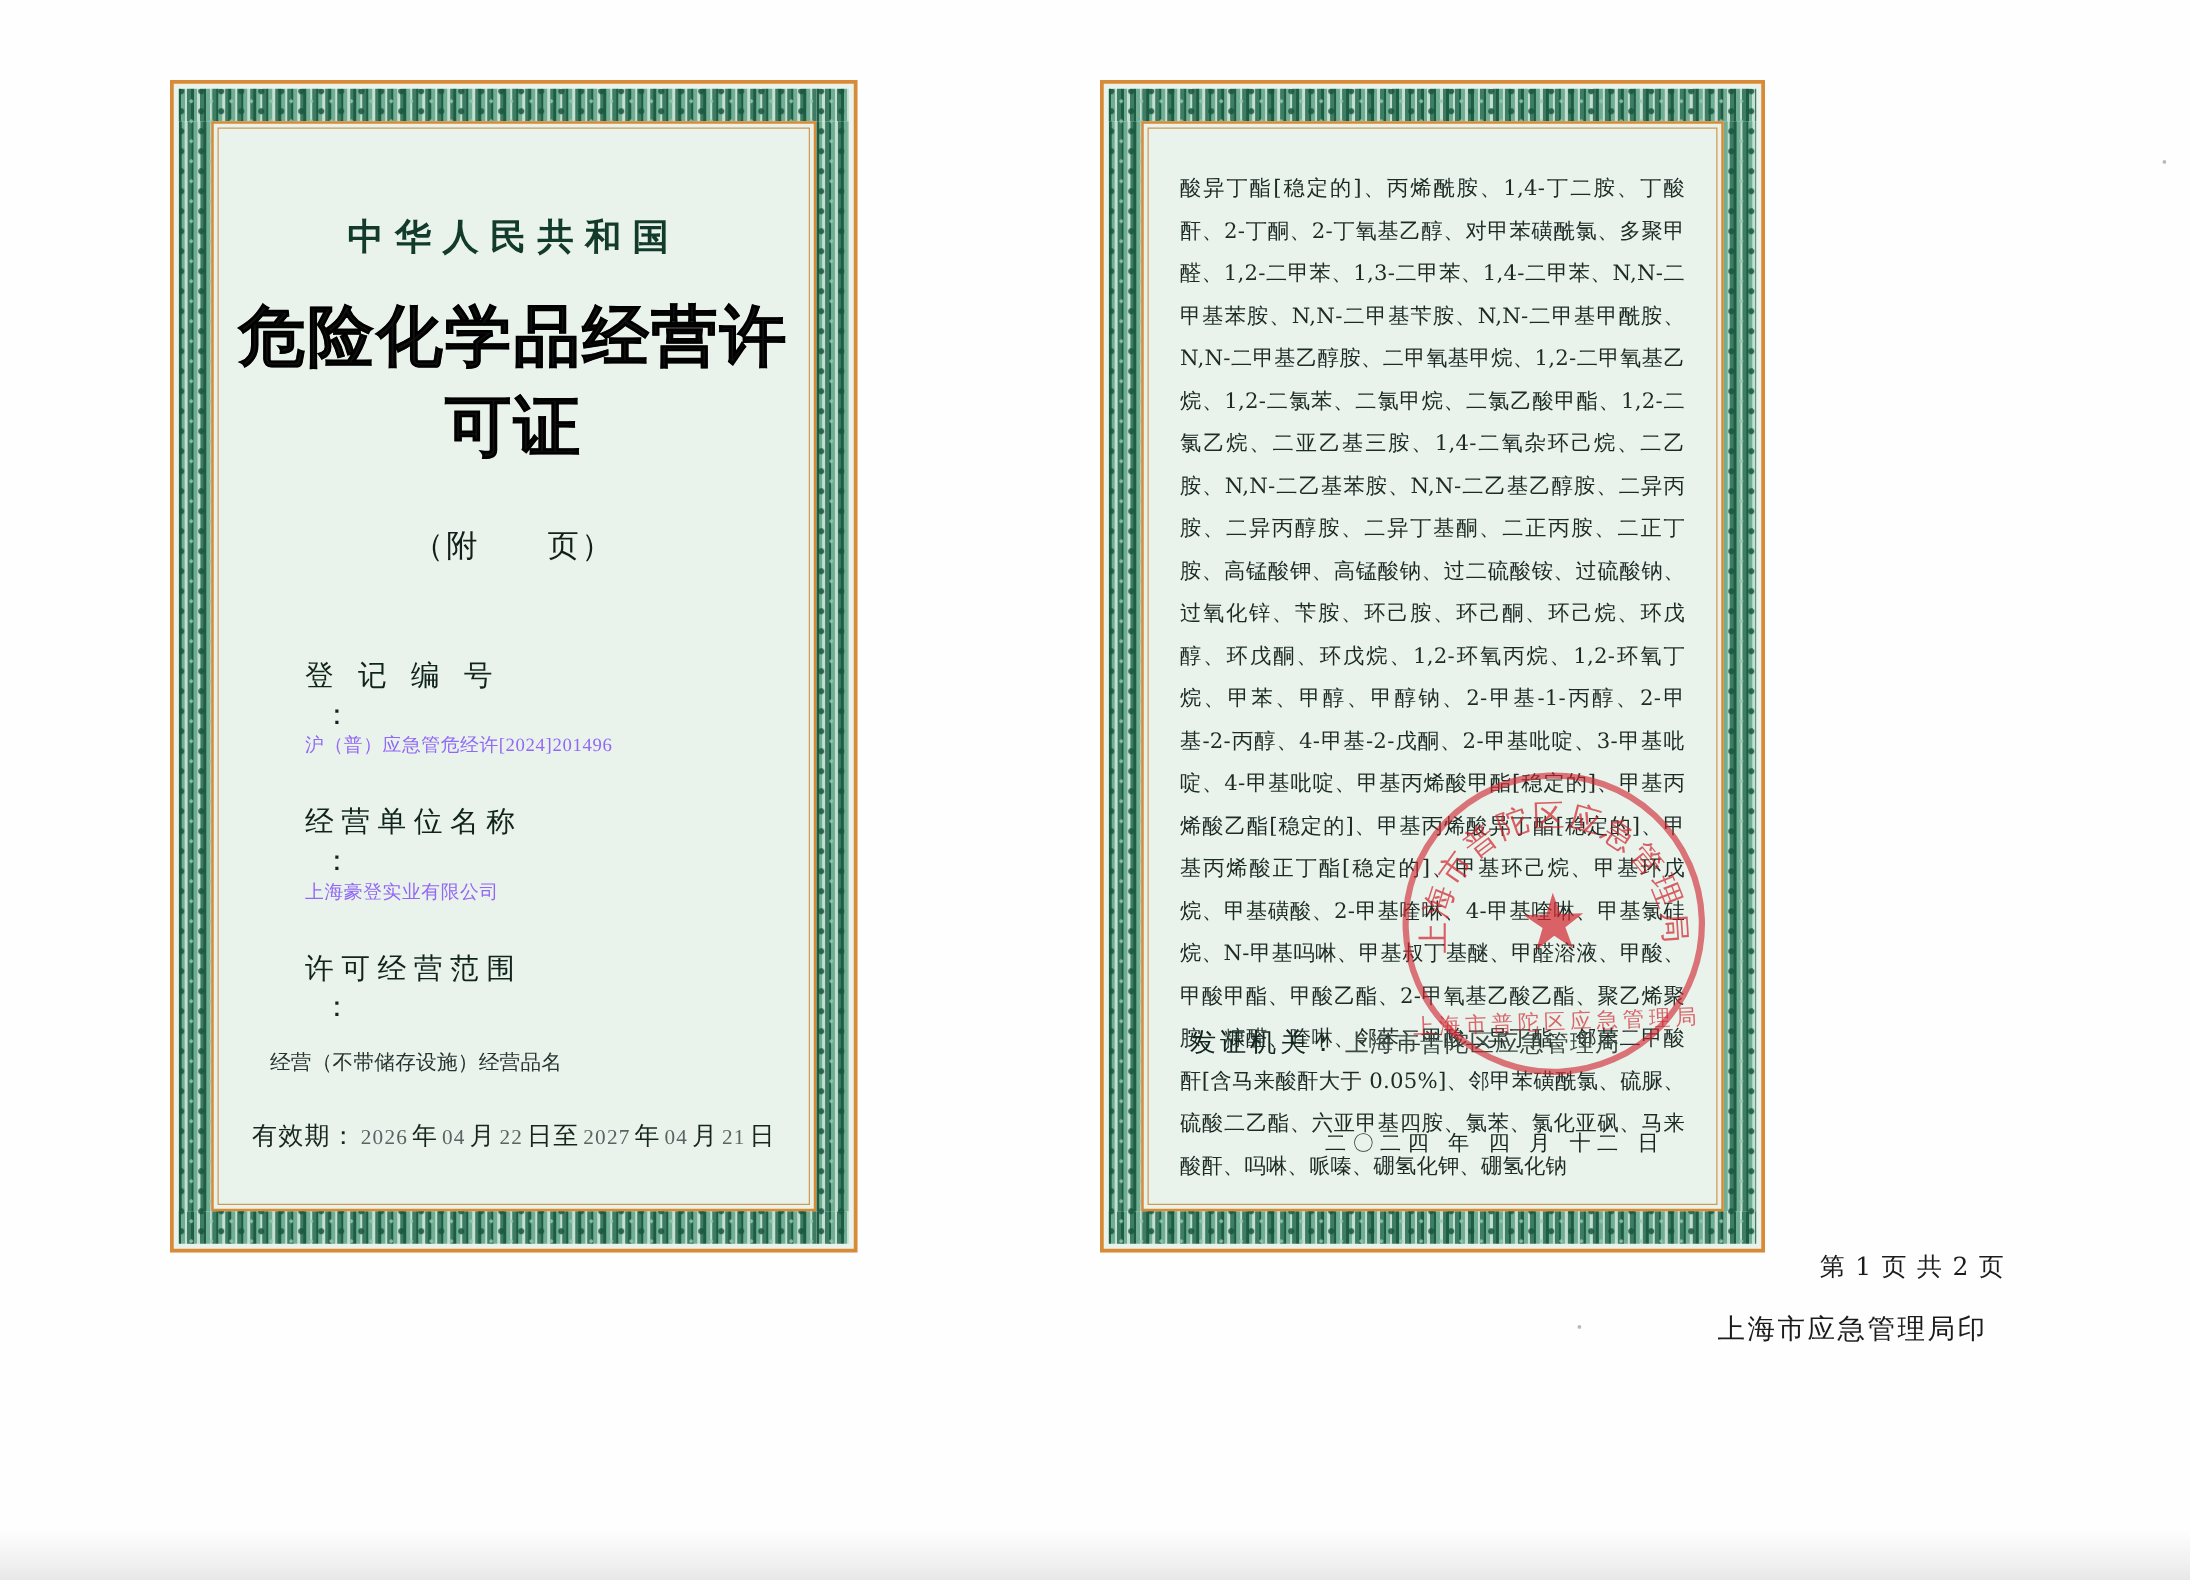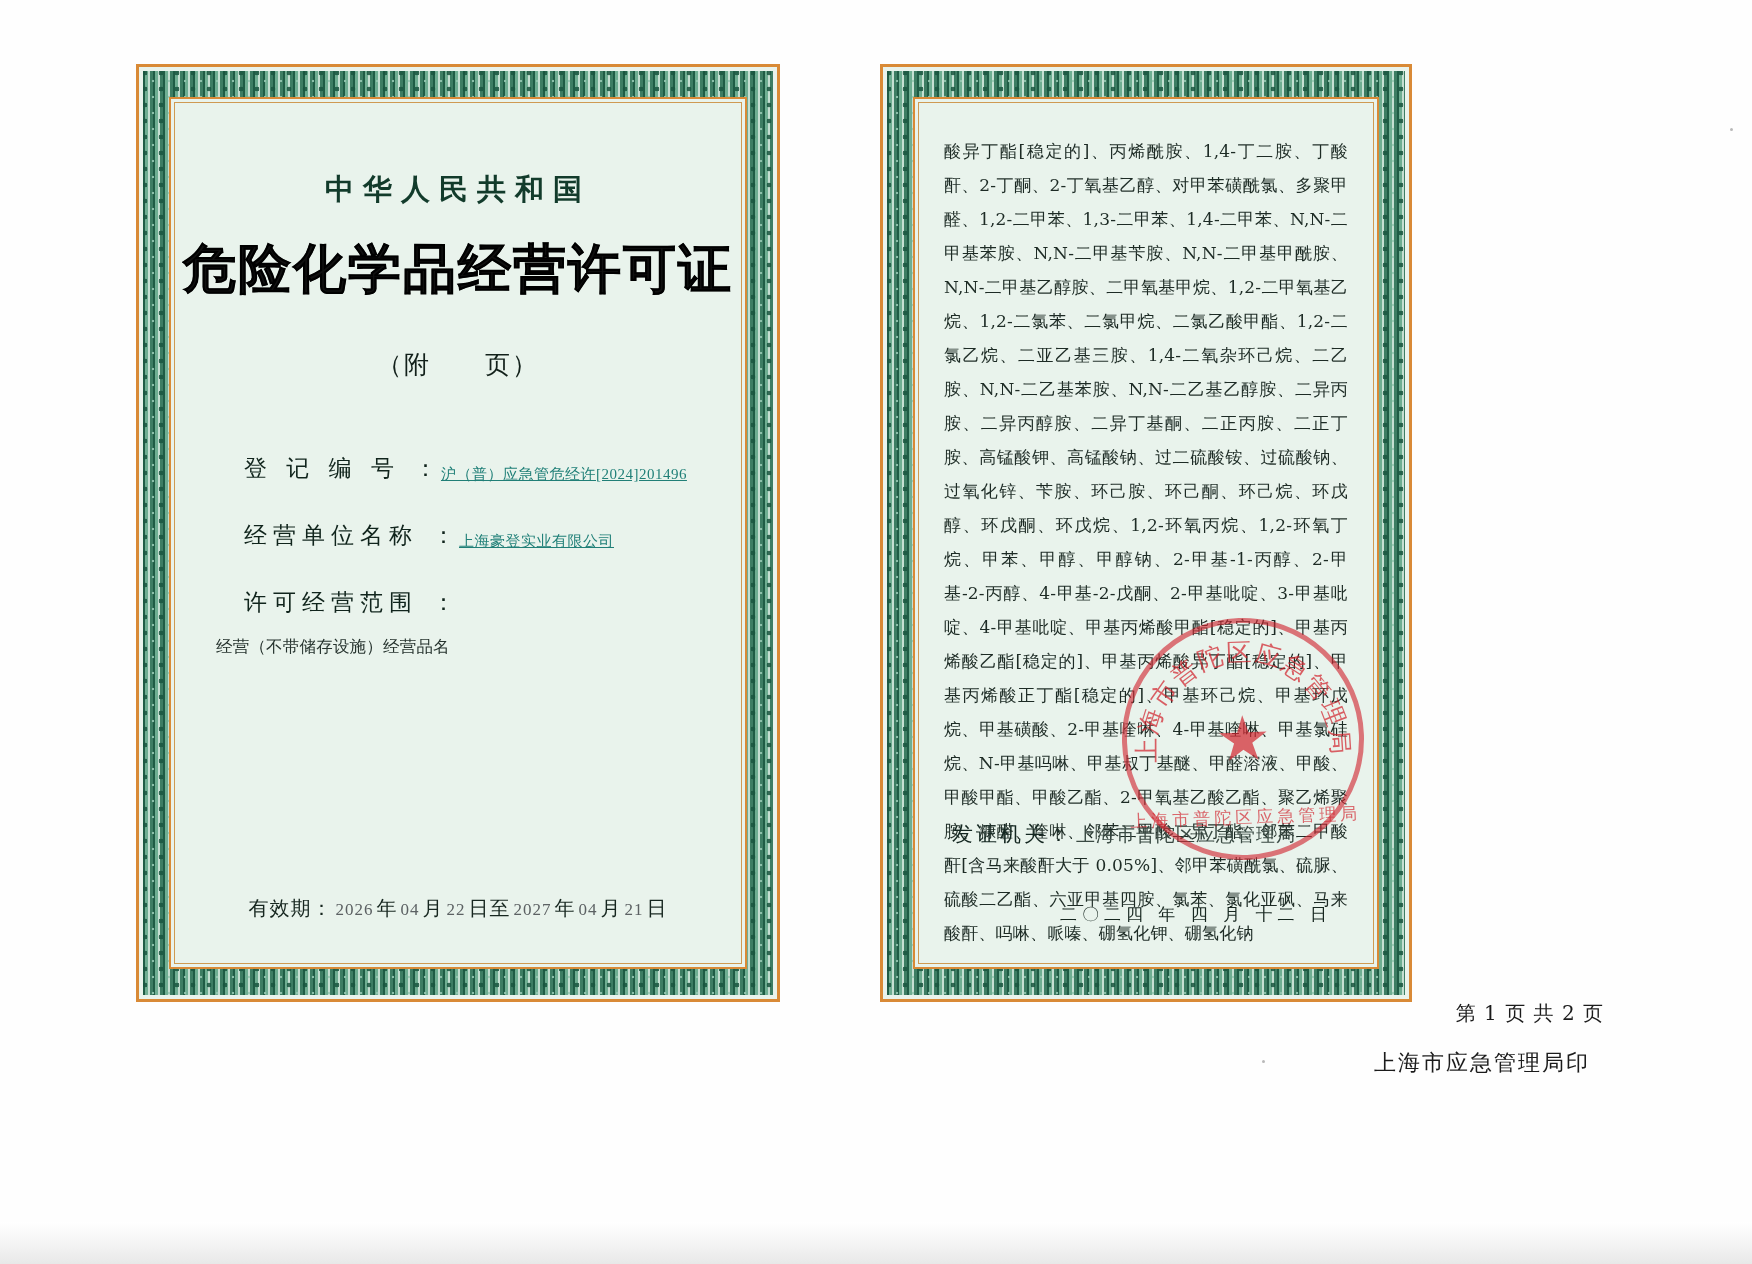--- a/index.html
+++ b/index.html
@@ -88,21 +88,21 @@
     border: 1px solid #cf9a52;
     box-sizing: border-box;
   }
   .cert .content {
     position: absolute;
     inset: 46px;
     overflow: hidden;
   }
 
   
-  #left-page { left: 136px; top: 64px; width: 644px; height: 938px; }
+  #left-page { left: 136px; top: 64px; width: 550px; height: 938px; }
 
   .nation-title {
     text-align: center;
     font-size: 29px;
     letter-spacing: 9px;
     color: #123b2b;
     margin-top: 60px;
     font-weight: 700;
     font-family: "DejaVu Serif", serif;
   }
@@ -120,41 +120,41 @@
     text-align: center;
     font-size: 25px;
     color: #12201a;
     margin-top: 42px;
     letter-spacing: 2px;
     font-family: "DejaVu Serif", serif;
   }
 
   .field-row {
     display: flex;
-    align-items: flex-end;
+    align-items: flex-start;
     margin: 0 0 0 62px;
     font-size: 23px;
     color: #10241c;
+    flex-direction: column;
   }
   .field-row.r1 { margin-top: 72px; }
   .field-row.r2 { margin-top: 36px; }
   .field-row.r3 { margin-top: 36px; }
   .field-label {
     letter-spacing: 6px;
     font-family: "DejaVu Serif", serif;
     white-space: nowrap;
   }
   .field-colon { margin: 0 4px 0 14px; }
   .field-value {
     font-size: 15px;
-    color: #0f766e;
+    color: #8b5cf6;
     font-family: "Liberation Serif", serif;
     letter-spacing: 0.5px;
     opacity: 0.92;
-    text-decoration: underline;
   }
   .field-value.name { font-size: 15px; }
 
   .scope-body {
     margin: 14px 34px 0 34px;
     font-size: 16.5px;
     line-height: 1.78;
     color: #26332e;
     font-family: "DejaVu Serif", serif;
     text-align: justify;

